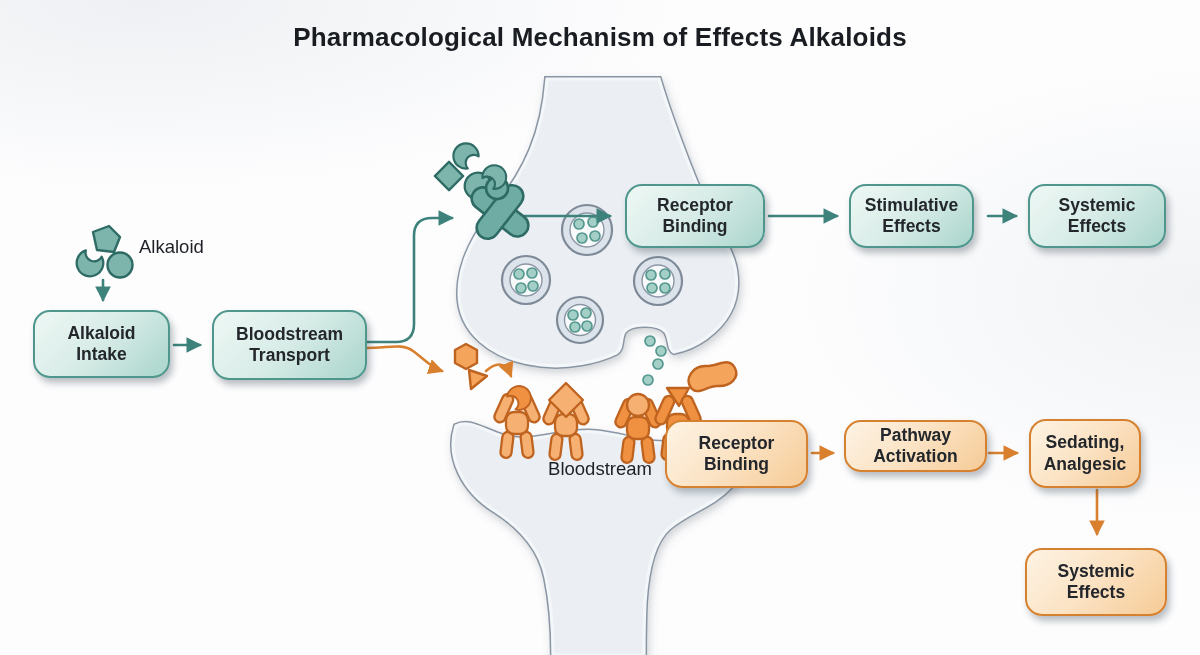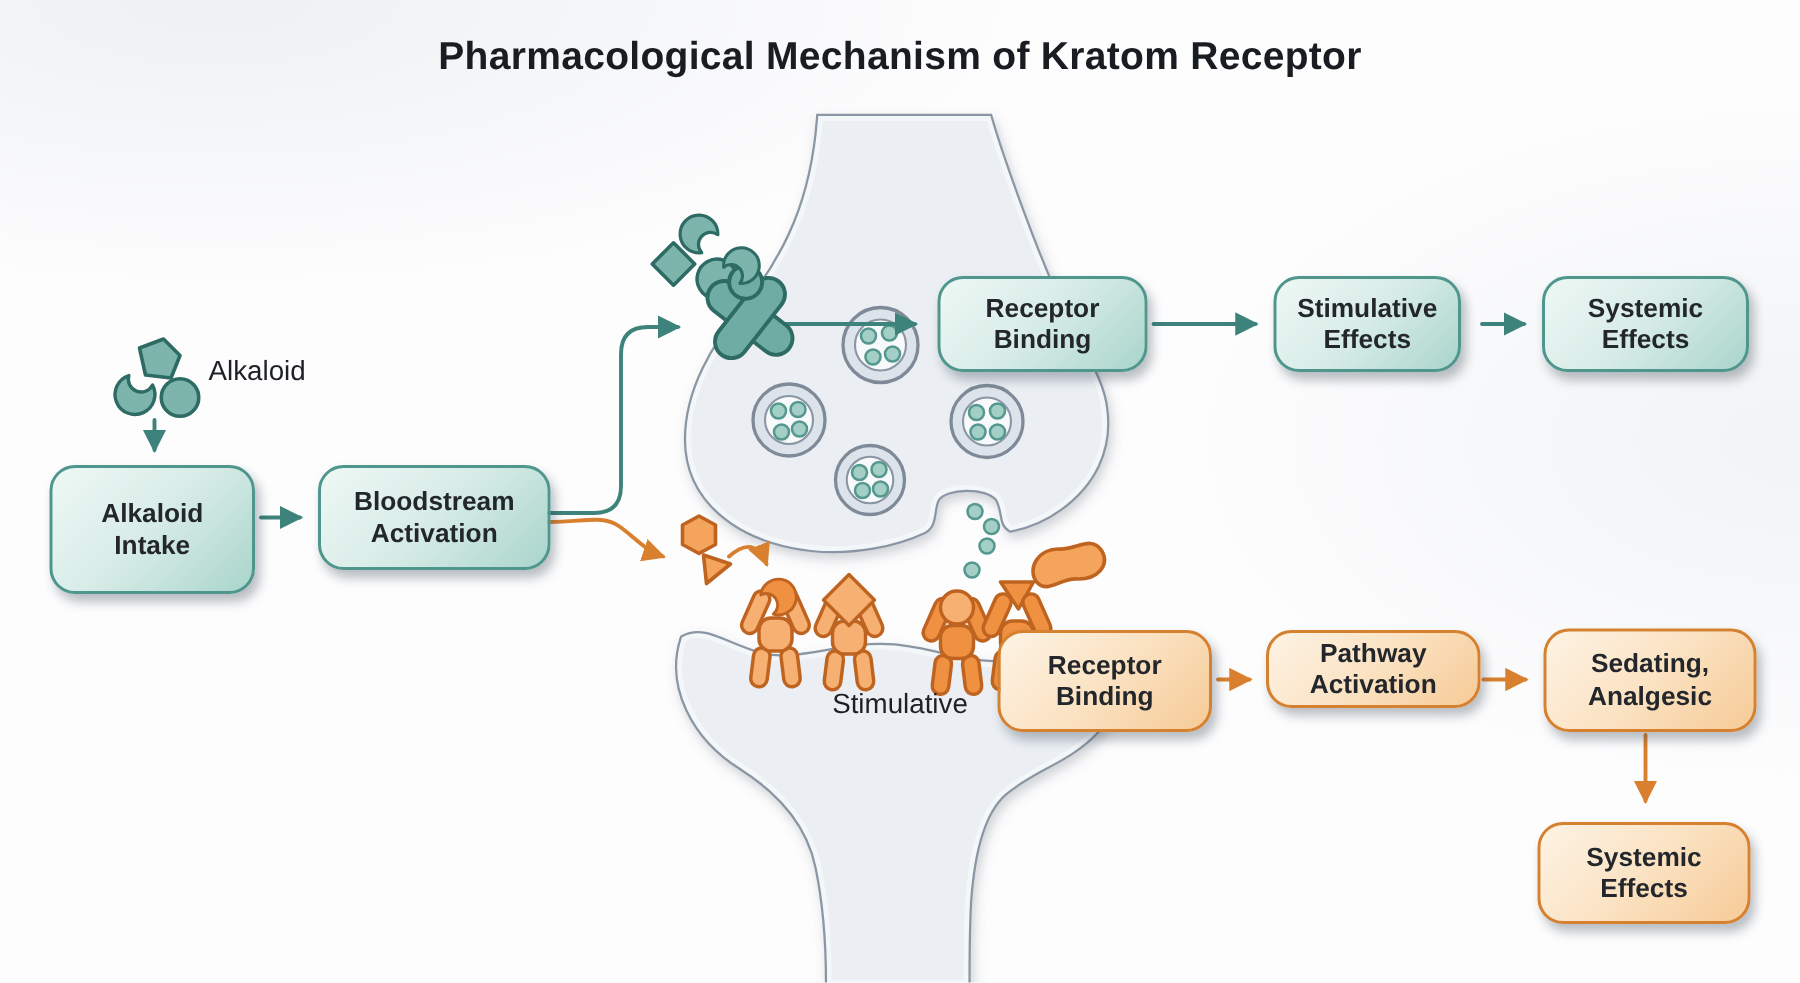--- a/index.html
+++ b/index.html
@@ -28,28 +28,28 @@
     box-shadow:3px 5px 7px rgba(45,62,72,.33);
   }
   .node.teal{
     border:2.5px solid var(--teal_border,#4f968d);
     background:linear-gradient(135deg,var(--teal_fill_light,#eef8f5) 0%,#d8ece7 48%,var(--teal_fill_dark,#a9d5cc) 100%);
   }
   .node.orange{
     border:2.5px solid var(--orange_border,#d5812f);
     background:linear-gradient(135deg,var(--orange_fill_light,#fdf3e4) 0%,#fbe3c4 48%,var(--orange_fill_dark,#f6cb97) 100%);
   }
-  #n-intake{left:33px;top:310px;width:137px;height:86px;}
+  #n-intake{left:33px;top:310px;width:137px;height:68px;}
   #n-transport{left:212px;top:310px;width:155px;height:70px;}
   #n-rb-top{left:625px;top:184px;width:140px;height:64px;}
   #n-stim{left:849px;top:184px;width:125px;height:64px;}
   #n-sys-top{left:1028px;top:184px;width:138px;height:64px;}
   #n-rb-bot{left:665px;top:420px;width:143px;height:68px;}
   #n-pathway{left:844px;top:420px;width:143px;height:52px;}
-  #n-sedating{left:1029px;top:419px;width:142px;height:69px;}
+  #n-sedating{left:1029px;top:419px;width:112px;height:69px;}
   #n-sys-bot{left:1025px;top:548px;width:142px;height:68px;}
 
   svg{position:absolute;left:0;top:0;}
   .cell-under{fill:var(--cell_fill,#ebeff4);stroke:var(--membrane_gray,#8b96a4);stroke-width:6.2;}
   .cell-over{fill:var(--cell_fill,#ebeff4);stroke:#f4f7f9;stroke-width:3.2;}
   .ves-outer{fill:#dde3ea;stroke:#7e8a98;stroke-width:2.2;}
   .ves-inner{fill:#f7f9fb;stroke:#8b96a4;stroke-width:1.4;}
   .dot{fill:#a3cfc6;stroke:#55988f;stroke-width:1.7;}
   .tmol{fill:var(--molecule_teal,#7db5ac);stroke:#2e6b64;stroke-width:2.4;stroke-linejoin:round;}
   .tmol-dark{fill:#6fada4;stroke:#2e6b64;stroke-width:2.6;stroke-linejoin:round;}
@@ -198,25 +198,25 @@
     <g transform="translate(678 438)">
       <rect class="r-dark" x="-14" y="-4" width="11" height="26" rx="5.5" transform="rotate(7 -8.5 -4)"></rect>
       <rect class="r-dark" x="3" y="-4" width="11" height="26" rx="5.5" transform="rotate(-7 8.5 -4)"></rect>
       <rect class="r-dark" x="-24" y="-44" width="11" height="30" rx="5.5" transform="rotate(24 -18.5 -16)"></rect>
       <rect class="r-dark" x="13" y="-44" width="11" height="30" rx="5.5" transform="rotate(-24 18.5 -16)"></rect>
       <rect class="r-dark" x="-11" y="-24" width="22" height="22" rx="8"></rect>
     </g>
   </g>
 </svg>
 
-<div class="title">Pharmacological Mechanism of Kratom Receptor</div>
+<div class="title">Pharmacological Mechanism of Effects Alkaloids</div>
 <div class="free-label" id="lbl-alkaloid">Alkaloid</div>
-<div class="free-label" id="lbl-postsynaptic">Stimulative</div>
+<div class="free-label" id="lbl-postsynaptic">Bloodstream</div>
 
 <div class="node teal" id="n-intake">Alkaloid Intake</div>
-<div class="node teal" id="n-transport">Bloodstream Activation</div>
+<div class="node teal" id="n-transport">Bloodstream Transport</div>
 <div class="node teal" id="n-rb-top">Receptor Binding</div>
 <div class="node teal" id="n-stim">Stimulative Effects</div>
 <div class="node teal" id="n-sys-top">Systemic Effects</div>
 <div class="node orange" id="n-rb-bot">Receptor Binding</div>
 <div class="node orange" id="n-pathway">Pathway Activation</div>
 <div class="node orange" id="n-sedating">Sedating, Analgesic</div>
 <div class="node orange" id="n-sys-bot">Systemic Effects</div>
 
 </body></html>

